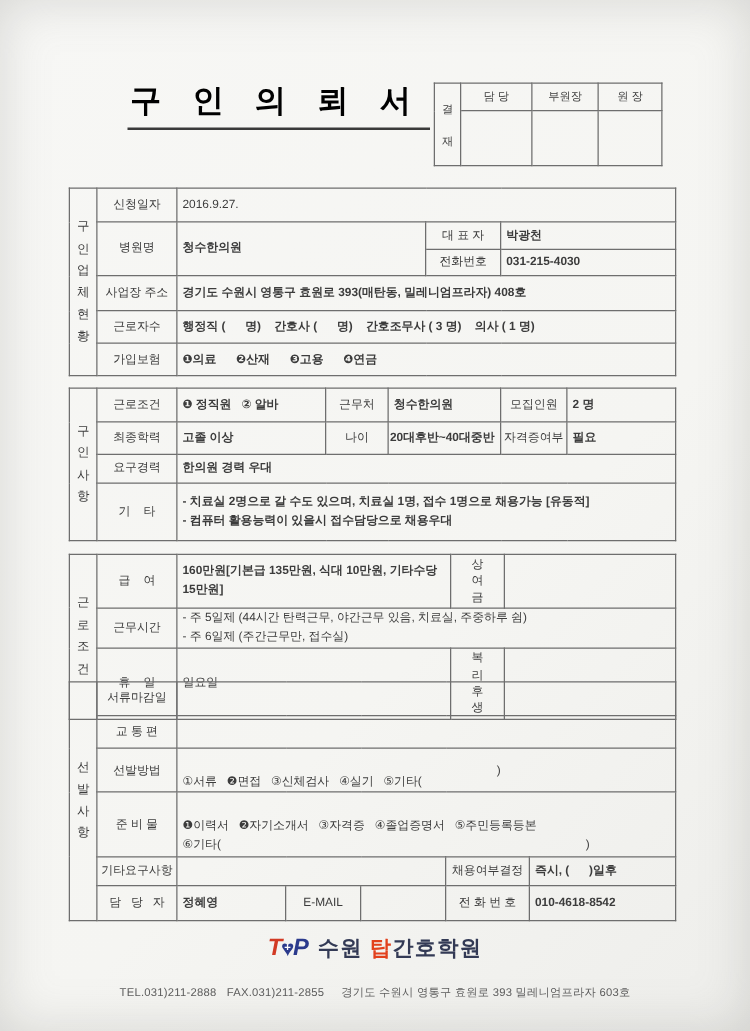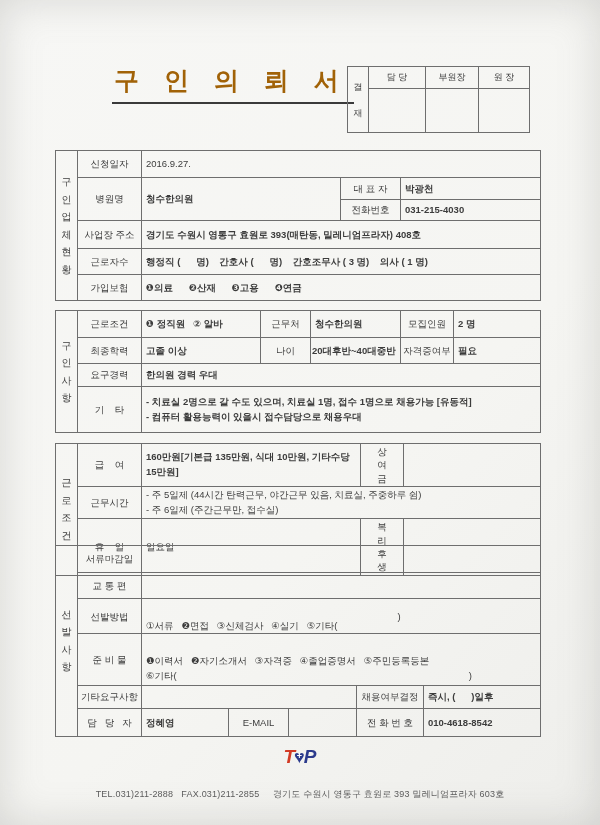--- a/index.html
+++ b/index.html
@@ -6,22 +6,22 @@
   body{
     width:600px;height:825px;position:relative;overflow:hidden;
     background:linear-gradient(135deg,#f7f7f5 0%,#f5f5f2 60%,#eeeeeb 100%);
     font-family:"Liberation Sans","DejaVu Sans",sans-serif;
     color:#3c3c3c;
   }
   .vignette{position:absolute;inset:0;box-shadow:inset 0 0 40px rgba(120,120,115,.25);pointer-events:none;}
 
   
   .doc-title{
-    position:absolute;left:112px;top:64px;
-    font-size:25px;font-weight:700;letter-spacing:9px;color:#a16207;
+    position:absolute;left:102px;top:64px;
+    font-size:25px;font-weight:700;letter-spacing:9px;color:#000000;
     border-bottom:2px solid #3a3a3a;padding:0 6px 5px 2px;
   }
 
   
   table{border-collapse:collapse;table-layout:fixed;position:absolute;}
   td{
     border:1px solid #6e6e6e;font-size:9.5px;color:#3c3c3c;
     padding:1px 4px;vertical-align:middle;line-height:1.4;
     overflow:hidden;
   }
@@ -274,15 +274,16 @@
   </tr>
 </tbody>
   </table>
 
 <div class="logo-row">
   <span class="logo-mark">
     <span class="lg-t">T</span>
     <span class="lg-heart"><span>♥</span><span class="lg-cross">+</span></span>
     <span class="lg-p">P</span>
   </span>
+  <span class="logo-text"><span>수원 </span><span class="hl">탑</span><span>간호학원</span></span>
 </div>
 
 <div class="footer-contact">TEL.031)211-2888   FAX.031)211-2855     경기도 수원시 영통구 효원로 393 밀레니엄프라자 603호</div>
 
 </body></html>

